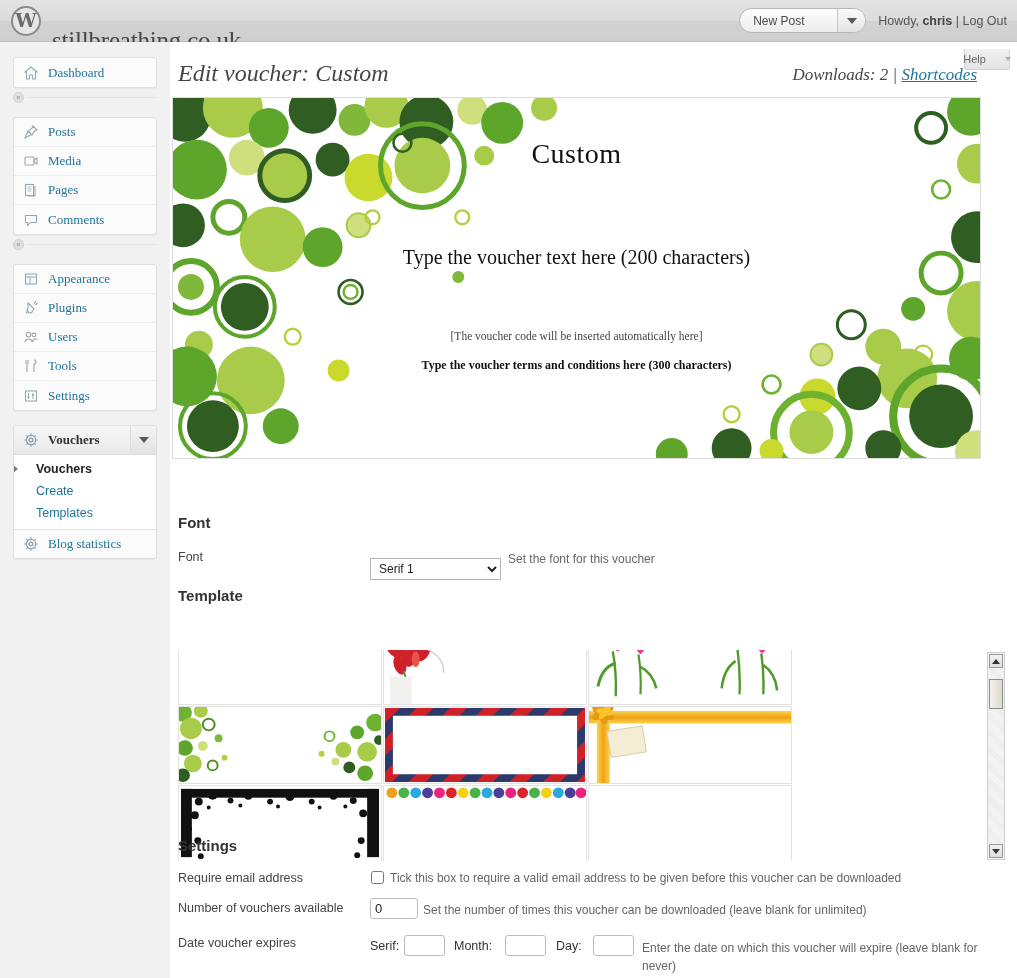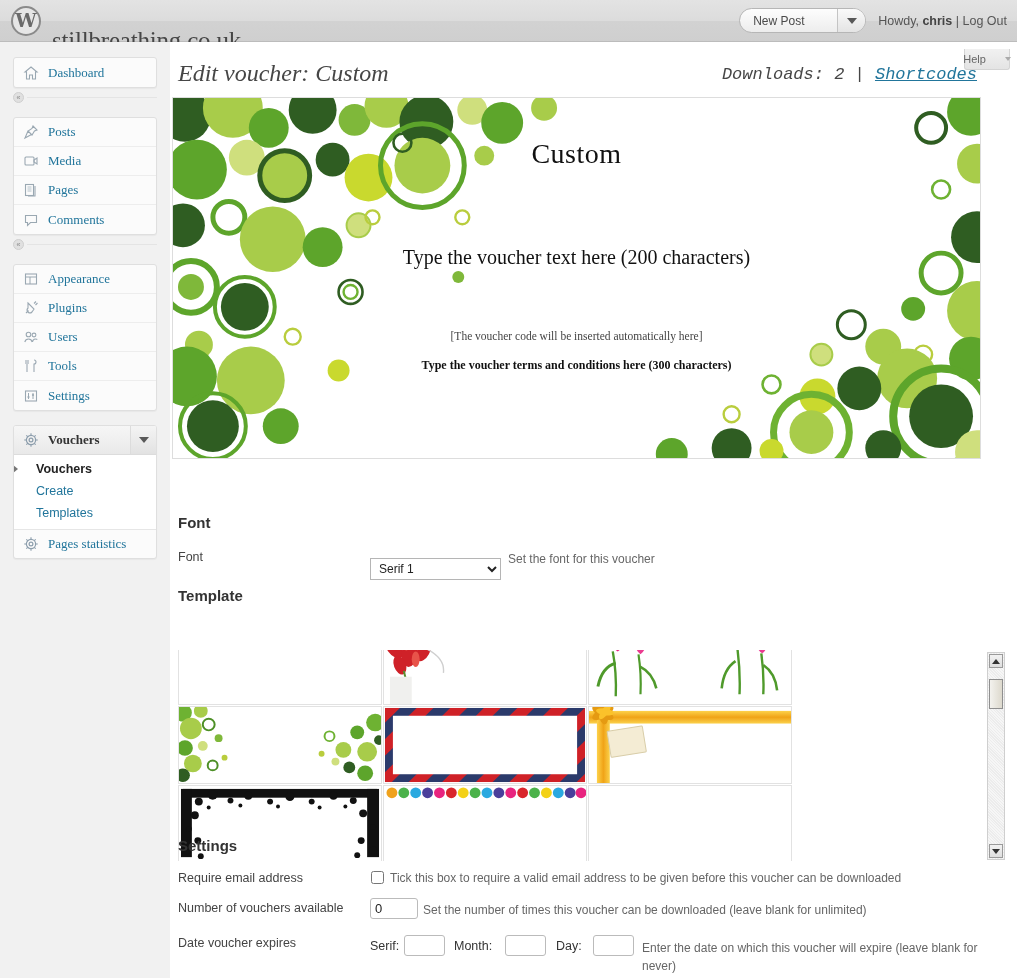--- a/index.html
+++ b/index.html
@@ -148,21 +148,21 @@
     position:absolute; left:8px; top:18px; right:10px; height:40px;
   }
   .page-title {
     font-family:"Liberation Serif", serif;
     font-style:italic; font-size:24px; color:#464646;
     font-weight:normal;
     margin:0; display:inline-block;
   }
   .head-right {
     position:absolute; right:30px; top:5px;
-    font-family:Liberation Mono, monospace;
+    font-family:Liberation Serif, serif;
     font-style:italic; font-size:17px; color:#464646;
   }
   .head-right a { color:#21759b; }
 
   
   #voucher {
     position:absolute; left:2px; top:55px;
     width:809px; height:362px;
     background:#fff; border:1px solid #ddd;
     overflow:hidden;
@@ -374,21 +374,21 @@
       <div class="sub-item">
         <span>Templates</span>
       </div>
     </div>
     <div class="menu-item" style="border-top:1px solid #e6e6e6;">
       <svg class="mi-icon" viewBox="0 0 16 16">
         <circle cx="8" cy="8" r="4.6" fill="none" stroke="#7b8fa0" stroke-width="1.2"></circle>
         <circle cx="8" cy="8" r="1.9" fill="none" stroke="#7b8fa0" stroke-width="1.2"></circle>
         <path d="M8 1.2 v2 M8 12.8 v2 M1.2 8 h2 M12.8 8 h2 M3.3 3.3 l1.4 1.4 M11.3 11.3 l1.4 1.4 M12.7 3.3 l-1.4 1.4 M4.7 11.3 l-1.4 1.4" stroke="#7b8fa0" stroke-width="1.1"></path>
       </svg>
-      <span class="mlabel">Pages statistics</span>
+      <span class="mlabel">Blog statistics</span>
     </div>
   </div>
 </div>
 
 <div id="main">
 
   <div class="help-tab">
     <span>Help</span>
     <span class="tri"></span>
   </div>

